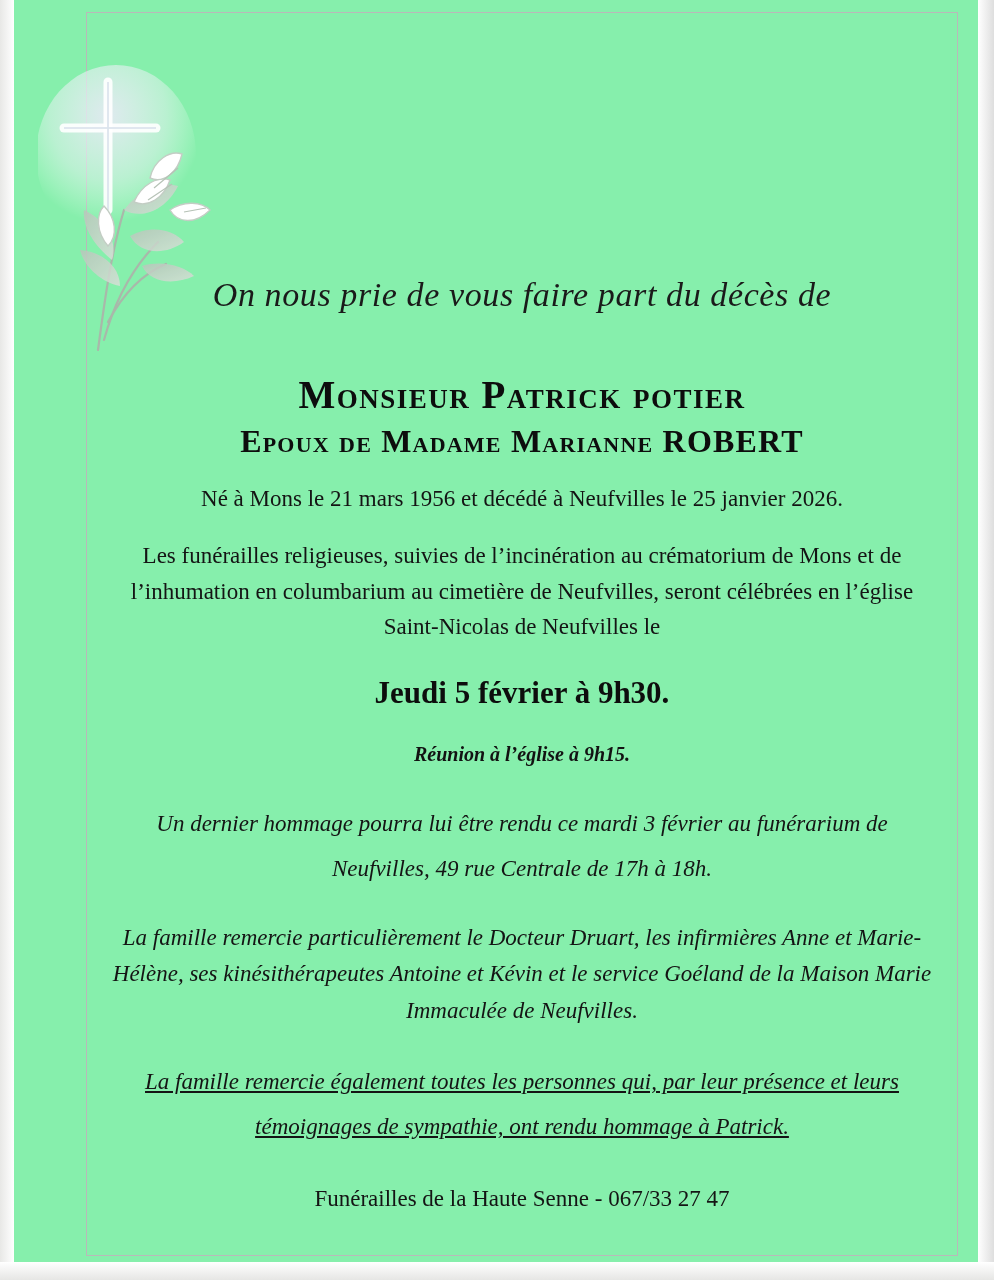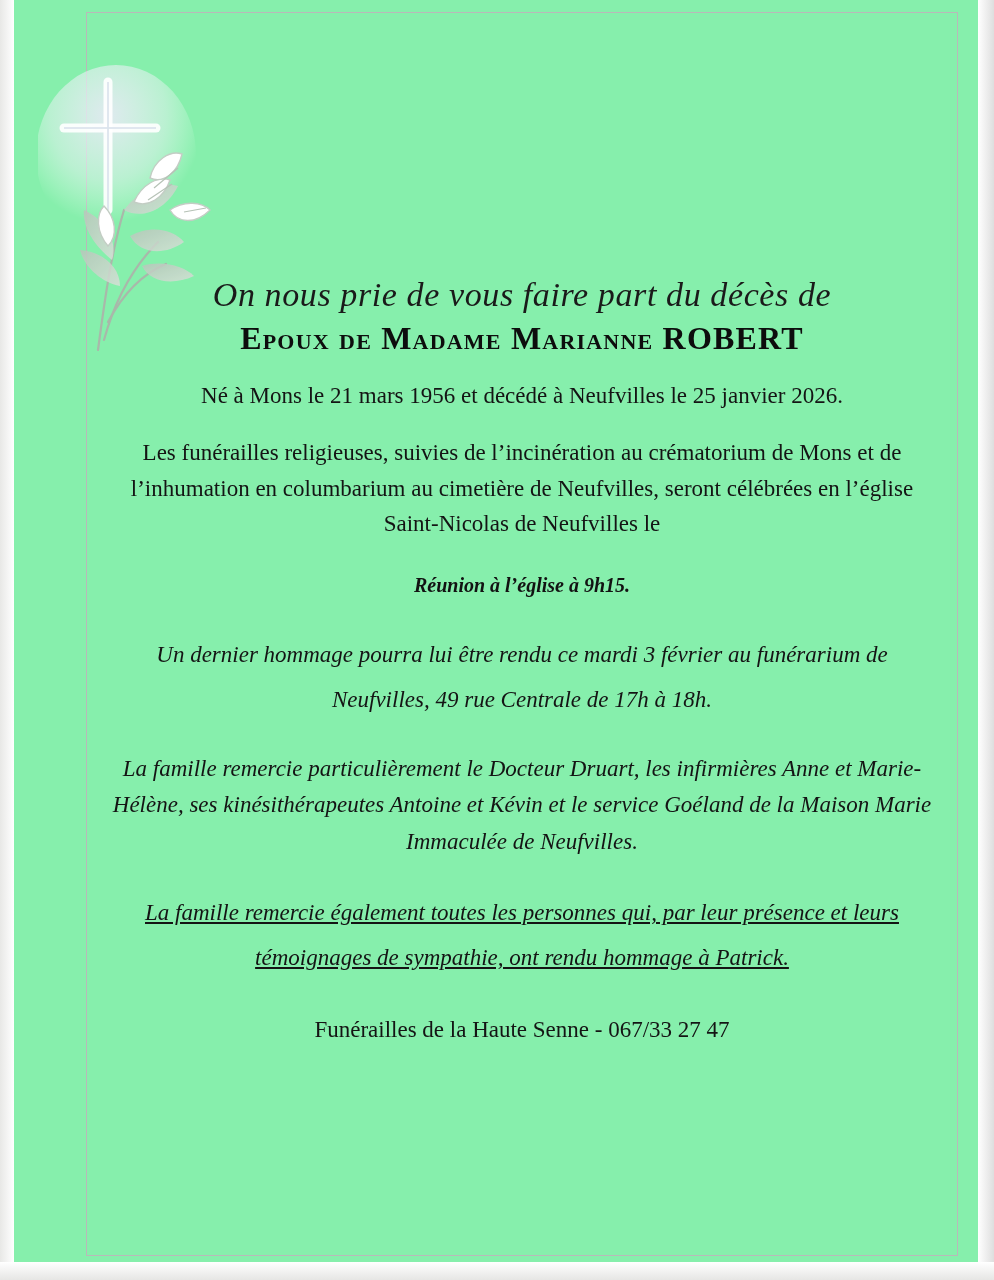--- a/index.html
+++ b/index.html
@@ -230,27 +230,29 @@
         <path d="M110 140 L 134 124"></path>
         <path d="M146 152 L 168 148"></path>
       </g>
     </svg>
   </div>
 
   <div class="content">
 
     <div class="intro">On nous prie de vous faire part du décès de</div>
 
+    <div class="name-main">Monsieur Patrick potier</div>
 
     <div class="name-spouse">Epoux de Madame Marianne ROBERT</div>
 
     <div class="birth-death">Né à Mons le 21 mars 1956 et décédé à Neufvilles le 25 janvier 2026.</div>
 
     <div class="funeral-text">Les funérailles religieuses, suivies de l’incinération au crématorium de Mons et de l’inhumation en columbarium au cimetière de Neufvilles, seront célébrées en l’église Saint-Nicolas de Neufvilles le</div>
 
+    <div class="date-highlight">Jeudi 5 février à 9h30.</div>
 
     <div class="reunion">Réunion à l’église à 9h15.</div>
 
     <div class="homage">Un dernier hommage pourra lui être rendu ce mardi 3 février au funérarium de Neufvilles, 49 rue Centrale de 17h à 18h.</div>
 
     <div class="thanks-one">La famille remercie particulièrement le Docteur Druart, les infirmières Anne et Marie-Hélène, ses kinésithérapeutes Antoine et Kévin et le service Goéland de la Maison Marie Immaculée de Neufvilles.</div>
 
     <div class="thanks-two">La famille remercie également toutes les personnes qui, par leur présence et leurs témoignages de sympathie, ont rendu hommage à Patrick.</div>
 
     <div class="footer">Funérailles de la Haute Senne - 067/33 27 47</div>

